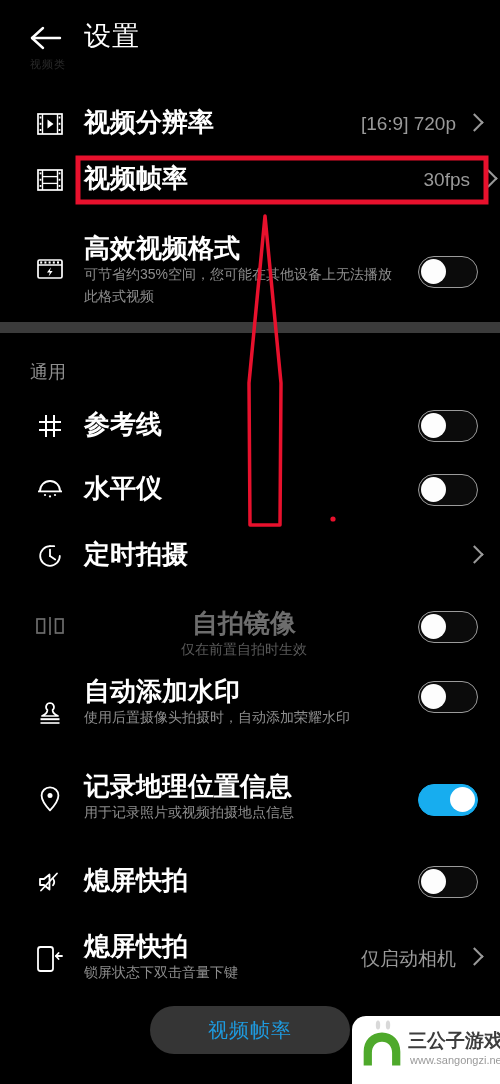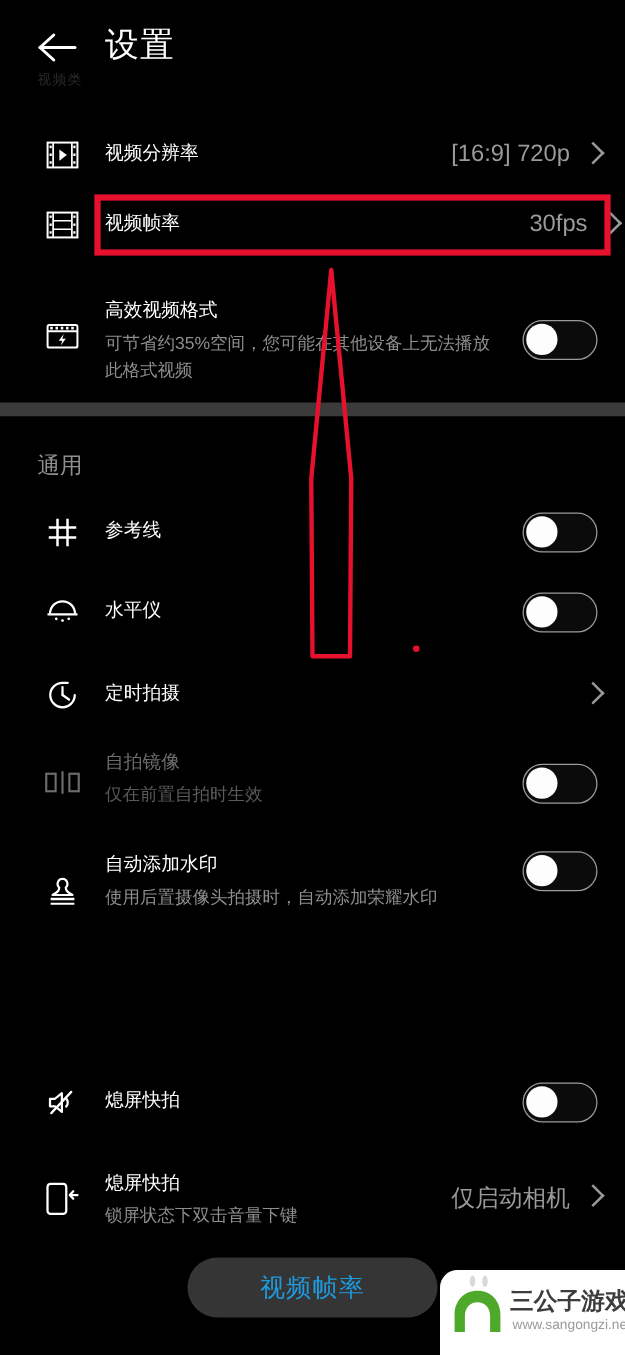--- a/index.html
+++ b/index.html
@@ -19,21 +19,21 @@
   .title{position:absolute;left:84px;top:14px;font-size:27px;line-height:44px;
     font-weight:400;color:#fff;letter-spacing:1px;}
   .section-label-faint{position:absolute;left:30px;top:57px;font-size:11px;
     color:#2a2a2a;letter-spacing:1px;line-height:14px;}
 
   
   .row{position:absolute;left:0;width:500px;display:block;cursor:pointer;}
   .row .ico{position:absolute;left:32px;width:36px;display:flex;align-items:center;
     justify-content:center;}
   .row .txtwrap{position:absolute;left:84px;right:96px;}
-  .row .label{font-size:15px;line-height:27px;color:#ffffff;font-weight:400;}
+  .row .label{font-size:26px;line-height:27px;color:#ffffff;font-weight:700;}
   .row .sub{font-size:14px;line-height:22px;color:#8e8e8e;margin-top:1px;}
   .row.dim .label{color:#6d6d6d;}
   .row.dim .sub{color:#5a5a5a;}
   .row .value{position:absolute;right:44px;font-size:19px;color:#9a9a9a;
     white-space:nowrap;}
   .row .chev{position:absolute;right:18px;width:14px;height:14px;}
 
   
   .chevglyph{display:block;width:11px;height:11px;border-right:2px solid #9a9a9a;
     border-top:2px solid #9a9a9a;transform:rotate(45deg);}
@@ -217,21 +217,21 @@
   </div>
 
   <div class="row dim" style="top:594px;height:66px;">
     <div class="ico" style="top:18px;height:28px;">
       <svg width="30" height="22" viewBox="0 0 30 22">
         <rect x="2" y="4" width="7.5" height="14" fill="none" stroke="#6d6d6d" stroke-width="1.7"></rect>
         <rect x="20.5" y="4" width="7.5" height="14" fill="none" stroke="#6d6d6d" stroke-width="1.7"></rect>
         <line x1="15" y1="2" x2="15" y2="20" stroke="#6d6d6d" stroke-width="1.7"></line>
       </svg>
     </div>
-    <div class="txtwrap" style="top:2px;">
+    <div class="txtwrap" style="top:16px;text-align:center;">
       <div class="label">自拍镜像</div>
       <div class="sub">仅在前置自拍时生效</div>
     </div>
     <div class="toggle off" style="top:17px;">
       <i class="knob"></i>
     </div>
   </div>
 
   <div class="row" style="top:670px;height:90px;">
     <div class="ico" style="top:28px;height:30px;">
@@ -243,20 +243,35 @@
     </div>
     <div class="txtwrap" style="top:8px;">
       <div class="label">自动添加水印</div>
       <div class="sub">使用后置摄像头拍摄时，自动添加荣耀水印</div>
     </div>
     <div class="toggle off" style="top:11px;">
       <i class="knob"></i>
     </div>
   </div>
 
+  <div class="row" style="top:766px;height:70px;">
+    <div class="ico" style="top:18px;height:30px;">
+      <svg width="24" height="28" viewBox="0 0 24 28">
+        <path d="M12 2.4 C7.2 2.4 3.6 6 3.6 10.5 C3.6 16.4 12 25.4 12 25.4 C12 25.4 20.4 16.4 20.4 10.5 C20.4 6 16.8 2.4 12 2.4 Z" fill="none" stroke="#fff" stroke-width="1.8" stroke-linejoin="round"></path>
+        <circle cx="12" cy="10.4" r="2.5" fill="#fff"></circle>
+      </svg>
+    </div>
+    <div class="txtwrap" style="top:7px;">
+      <div class="label">记录地理位置信息</div>
+      <div class="sub">用于记录照片或视频拍摄地点信息</div>
+    </div>
+    <div class="toggle on" style="top:18px;">
+      <i class="knob"></i>
+    </div>
+  </div>
 
   <div class="row" style="top:856px;height:52px;">
     <div class="ico" style="top:12px;height:28px;">
       <svg width="28" height="26" viewBox="0 0 28 26">
         <path d="M4 10 L8 10 L13.5 5.5 L13.5 20.5 L8 16 L4 16 Z" fill="none" stroke="#fff" stroke-width="1.8" stroke-linejoin="round"></path>
         <path d="M17 9.8 A5.2 5.2 0 0 1 17 16.2" fill="none" stroke="#fff" stroke-width="1.8" stroke-linecap="round"></path>
         <line x1="5" y1="21.5" x2="21" y2="4.5" stroke="#fff" stroke-width="1.8" stroke-linecap="round"></line>
       </svg>
     </div>
     <div class="txtwrap" style="top:11px;">

